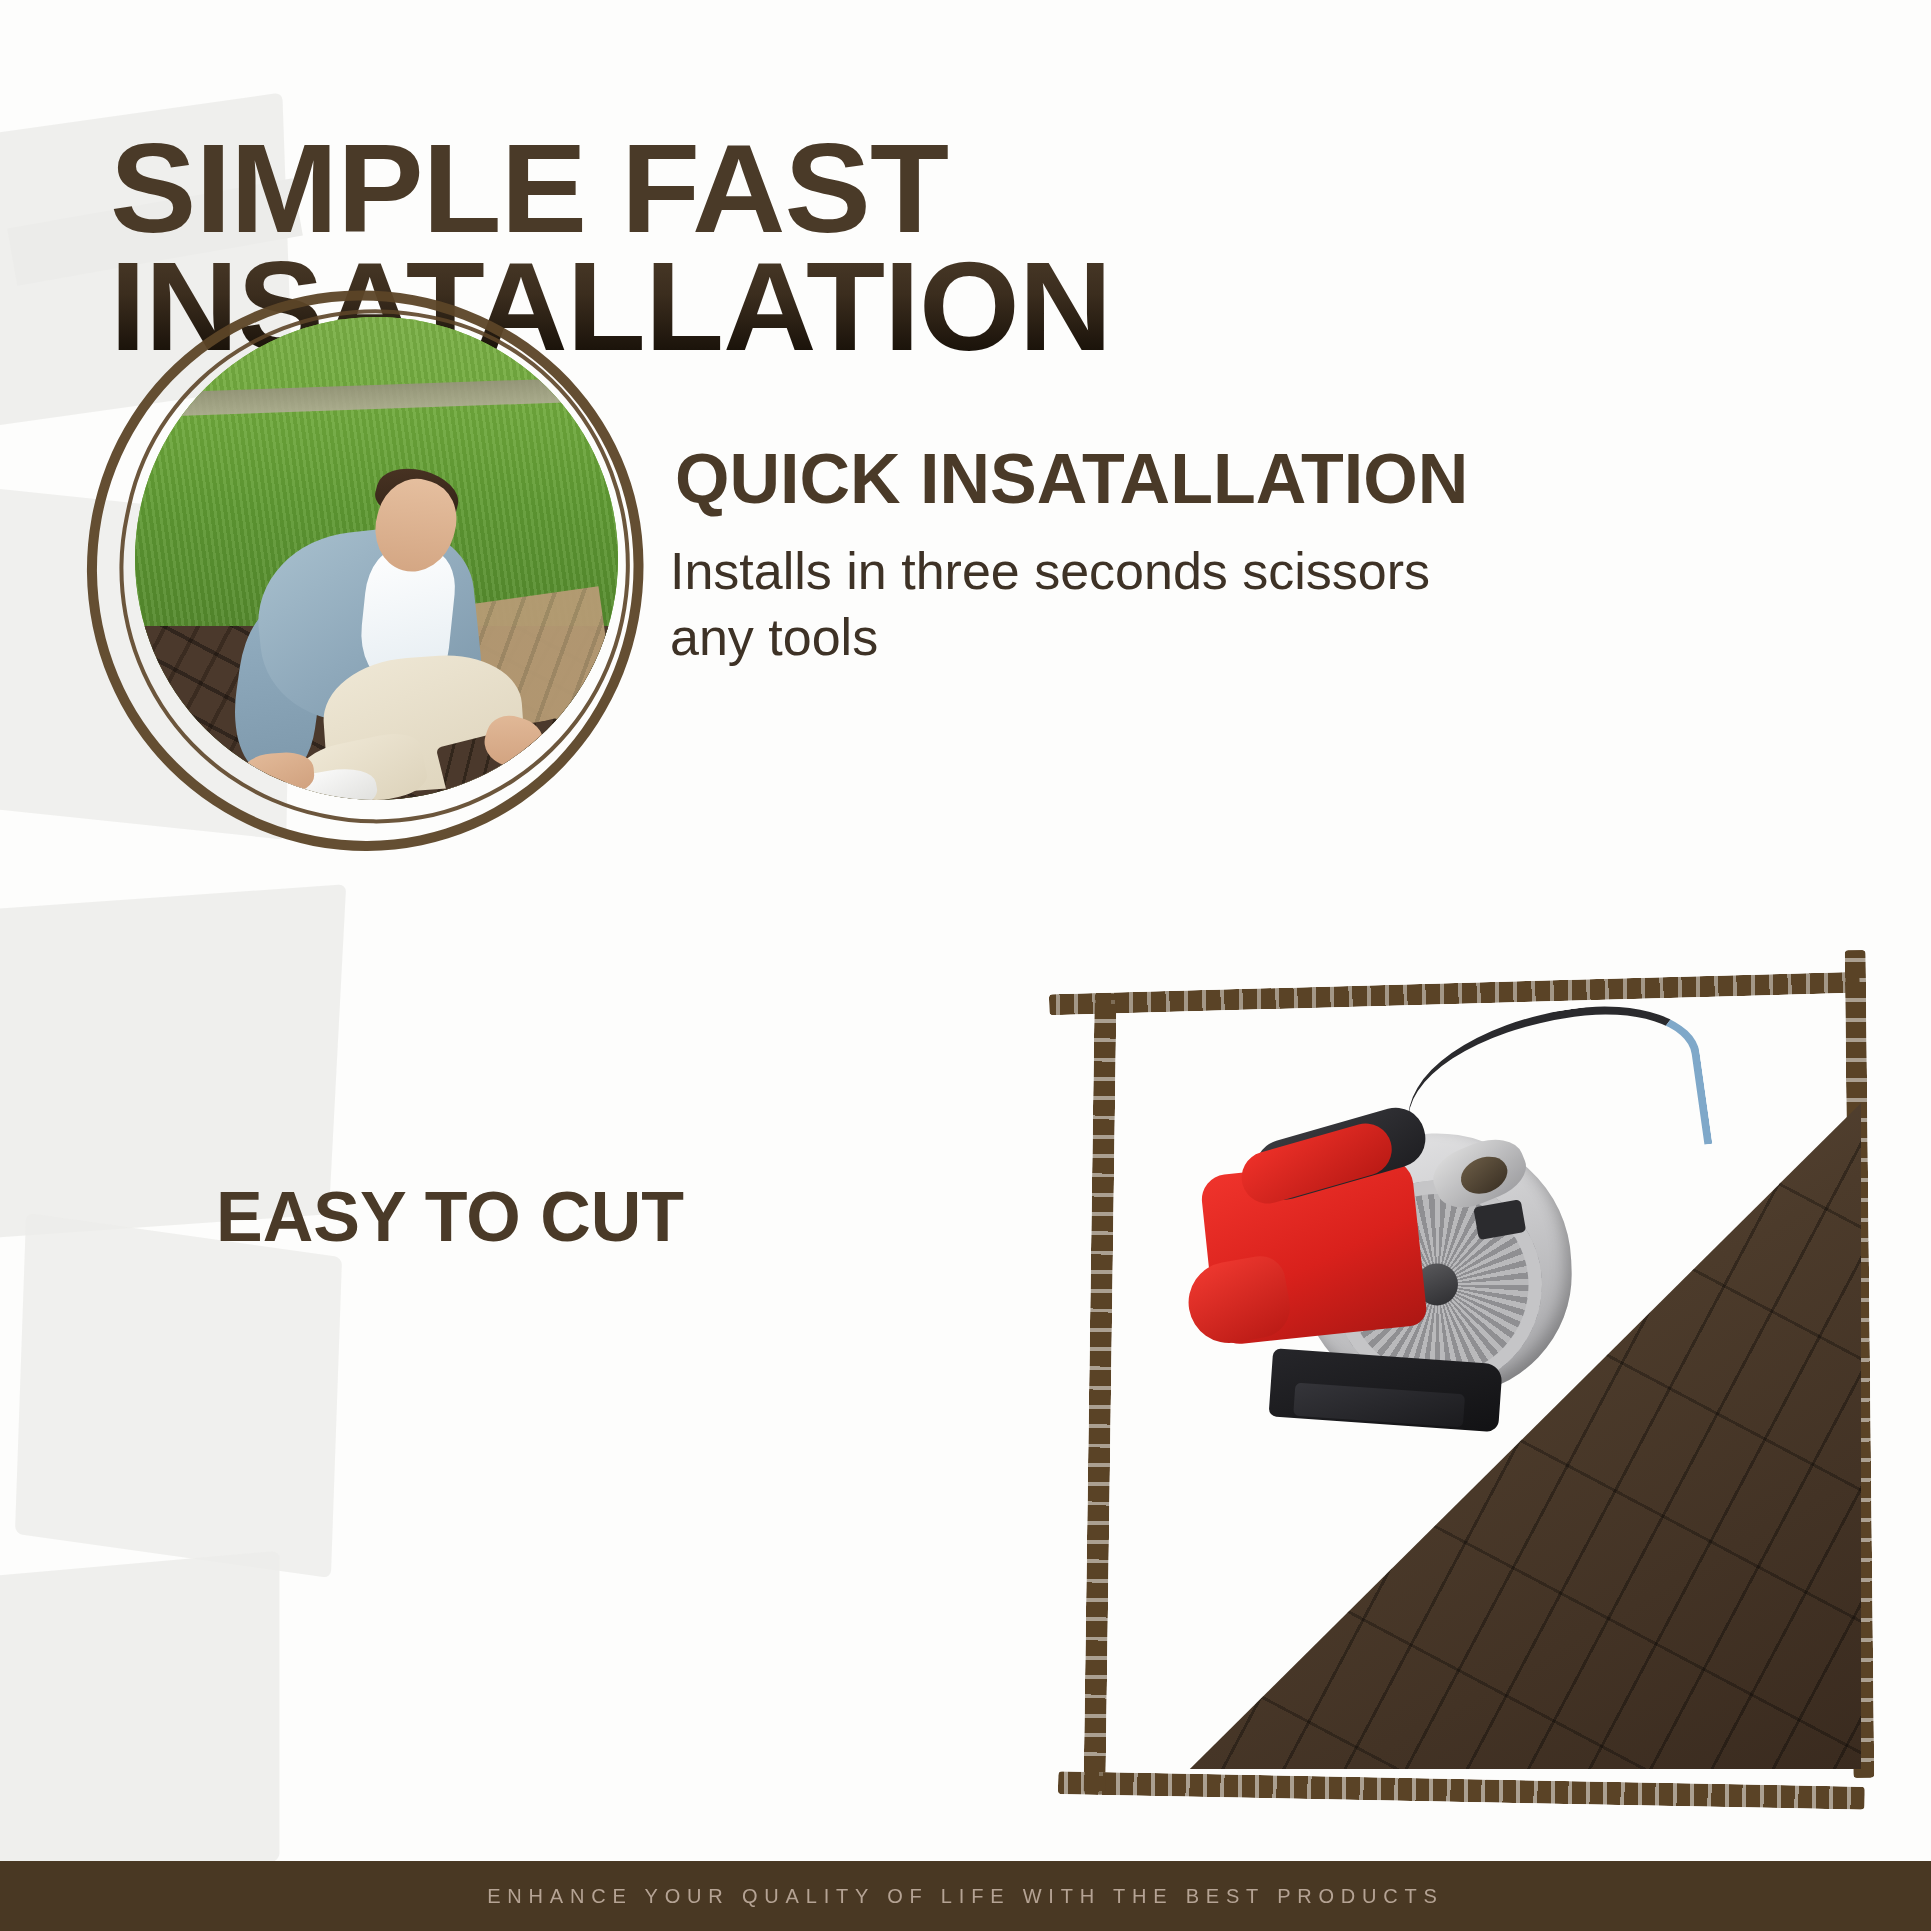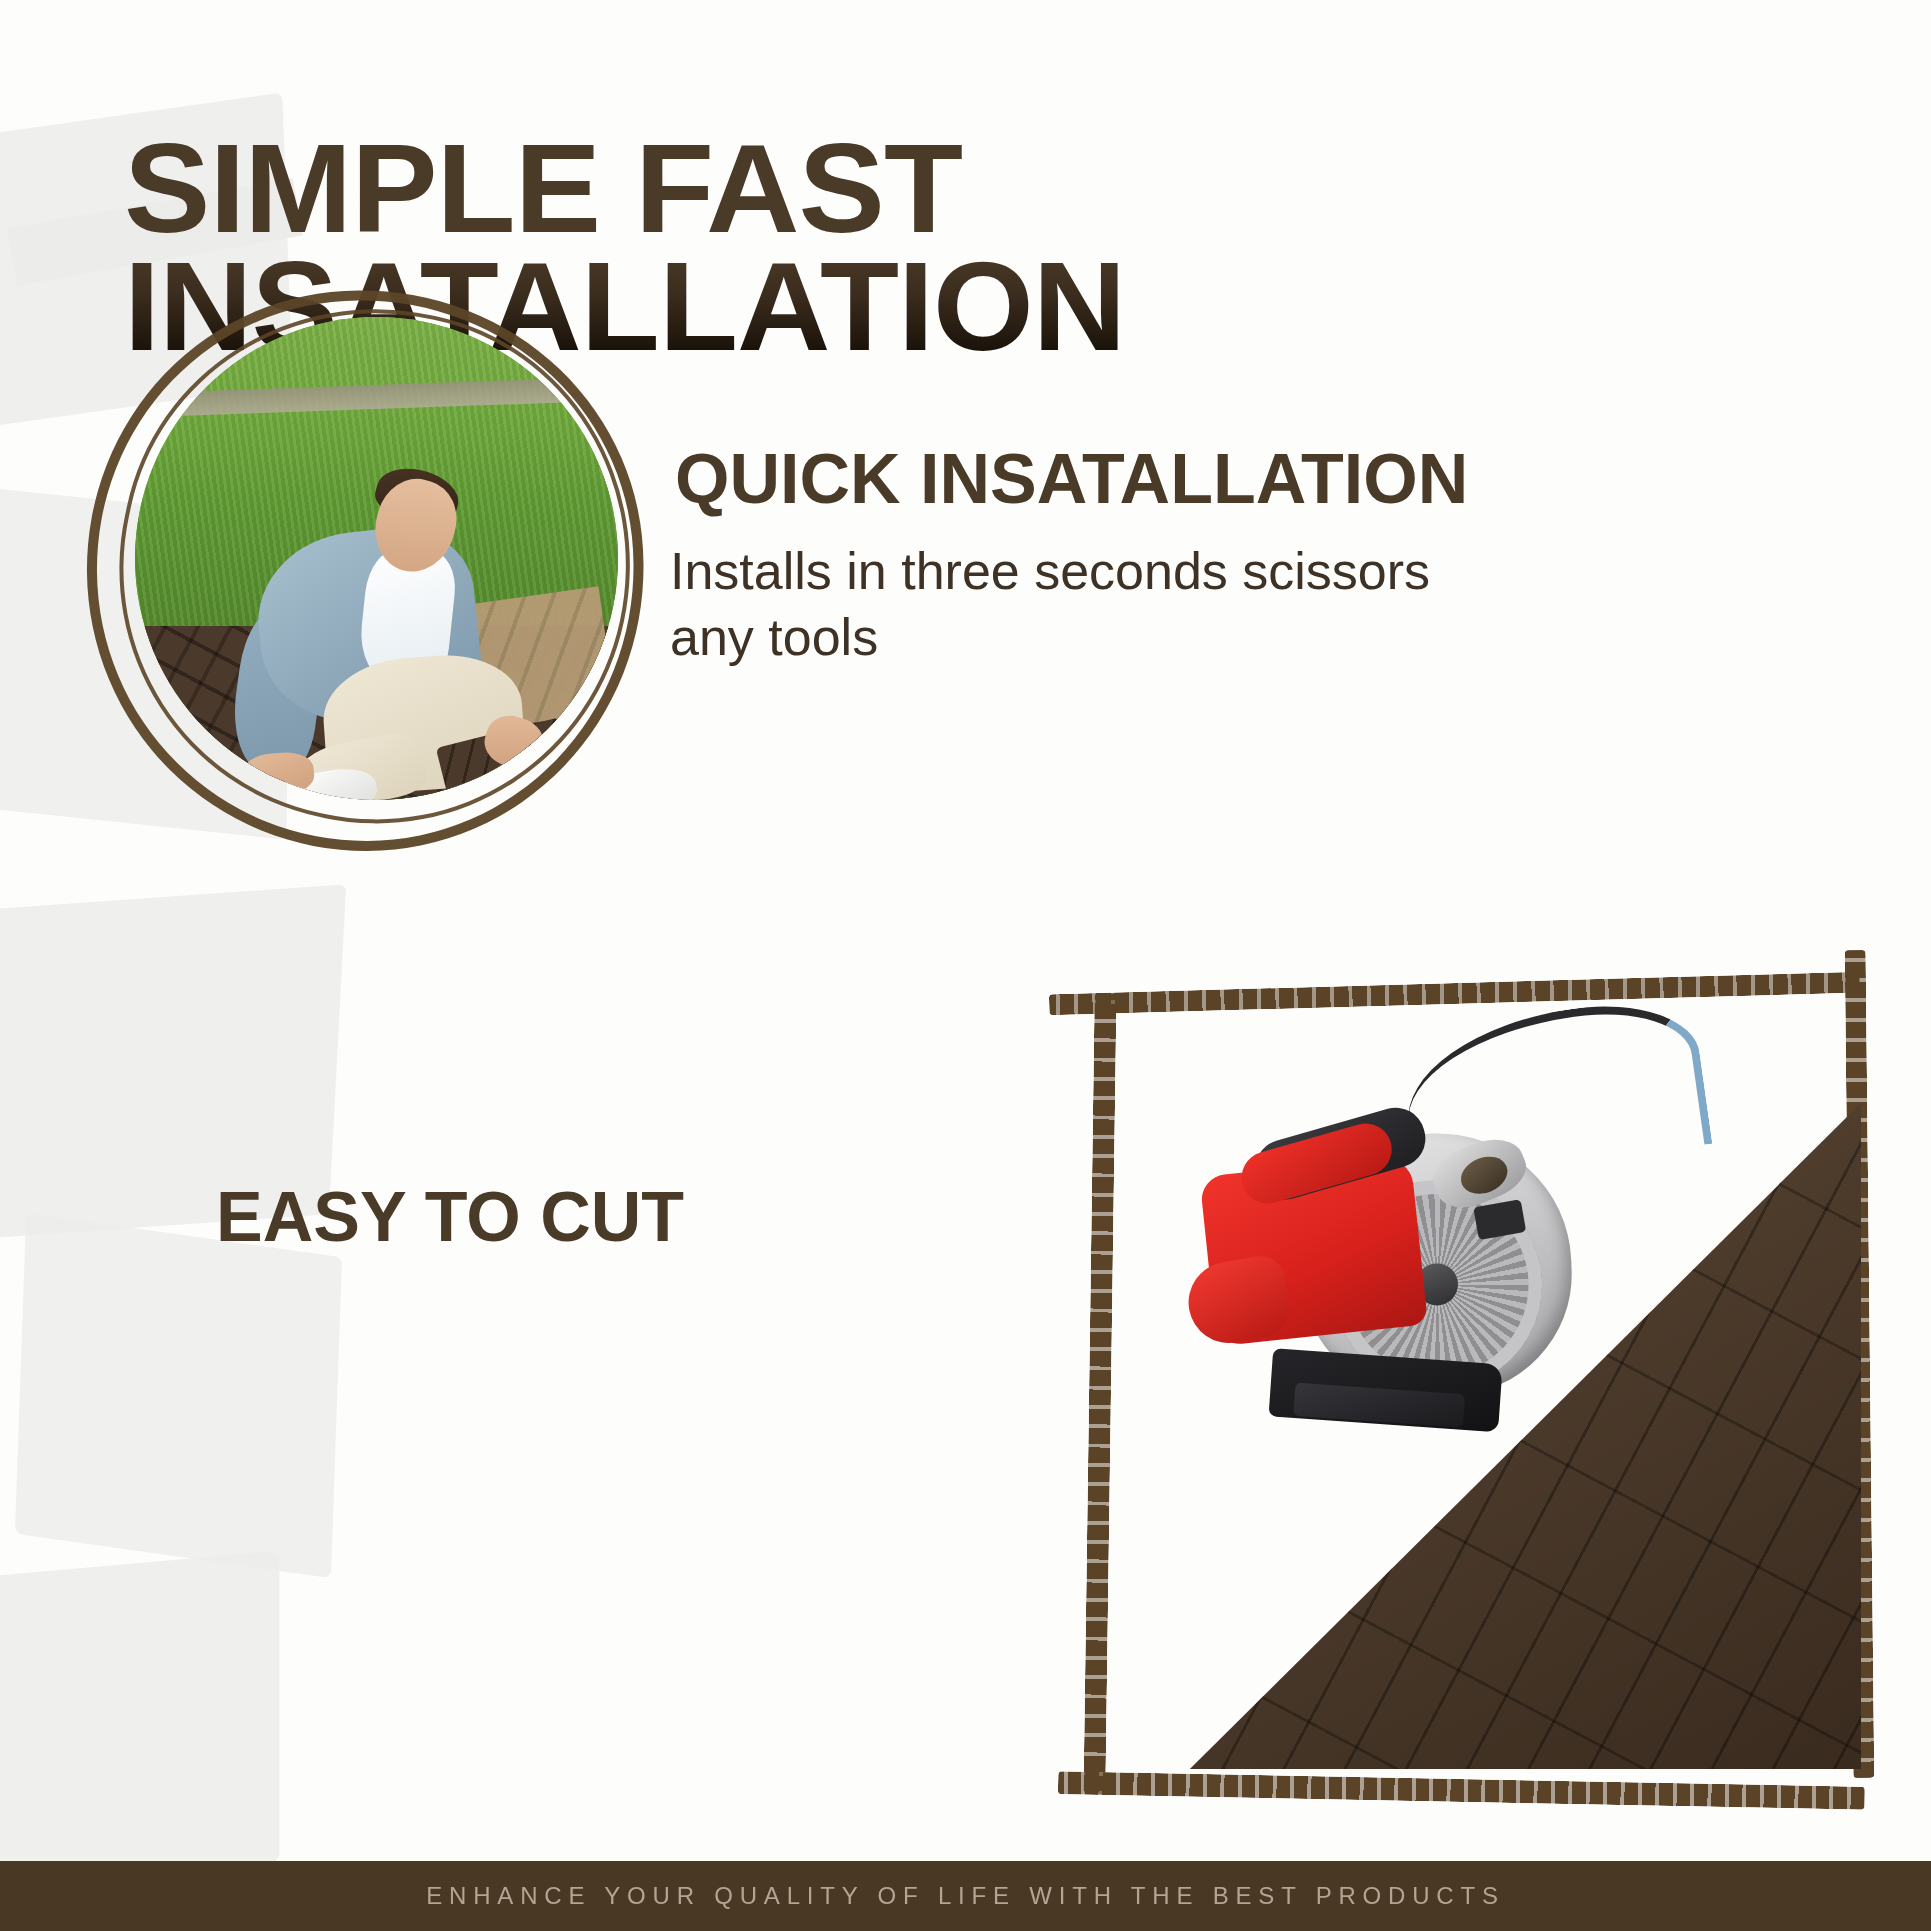--- a/index.html
+++ b/index.html
@@ -26,21 +26,21 @@
        transform:rotate(6deg) skewX(5deg);border-radius:7.7px;opacity:.8;}
   .wm4{left:-29px;top:898px;width:367px;height:328px;
        transform:rotate(-4deg) skewX(-7deg);border-radius:7.7px;opacity:.85;}
   .wm5{left:19.3px;top:1236px;width:319px;height:319px;
        transform:rotate(8deg) skewX(6deg);border-radius:7.7px;opacity:.8;}
   .wm6{left:-9.7px;top:1564px;width:290px;height:309px;
        transform:rotate(-5deg) skewX(-5deg);border-radius:7.7px;opacity:.85;}
 
   
   .headline{
-    position:absolute;left:124px;top:44px;width:1159px;
+    position:absolute;left:110px;top:44px;width:1159px;
     font-weight:900;
     font-size:127px;
     line-height:0.93;
     letter-spacing:-1px;
     font-stretch:condensed;
     text-transform:uppercase;
     white-space:nowrap;
   }
   .headline .l1{
     display:block;
@@ -212,21 +212,21 @@
     border-top:8.7px solid #2a2a2d;border-right:8.7px solid #7fa8c9;
     border-radius:60% 40% 0 0;transform:rotate(-6deg);
     border-bottom:none;border-left:none;}
 
   
   .footer{
     position:absolute;left:0;bottom:0;width:1931px;height:70px;
     background:#493823;display:flex;align-items:center;justify-content:center;
   }
   .footer-text{
-    color:#b5a394;font-size:24px;letter-spacing:6.8px;font-weight:400;
+    color:#b5a394;font-size:20px;letter-spacing:6.8px;font-weight:400;
     font-stretch:condensed;text-transform:uppercase;white-space:nowrap;
   }
 </style>
 </head>
 <body>
 
 <div id="poster">
 
   <div class="watermark wm1"></div>
   <div class="watermark wm2"></div>

